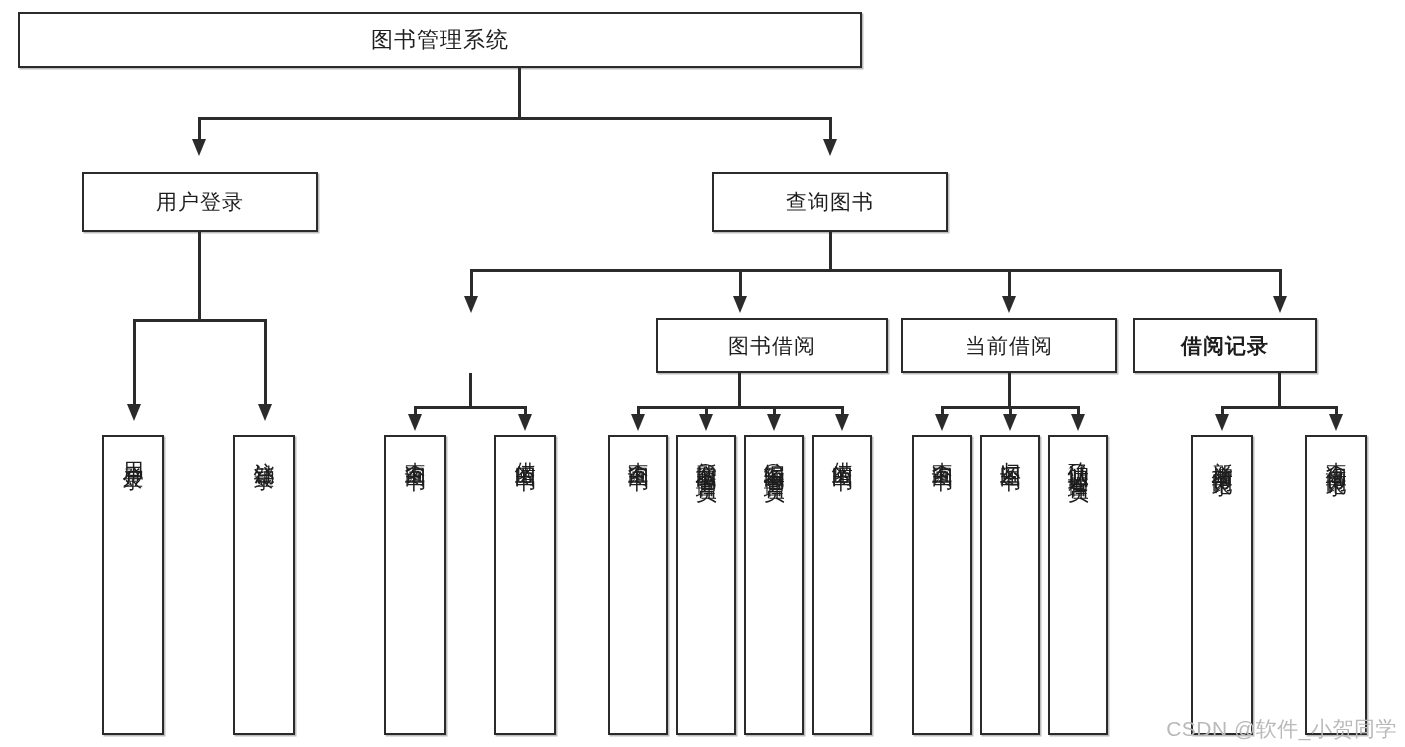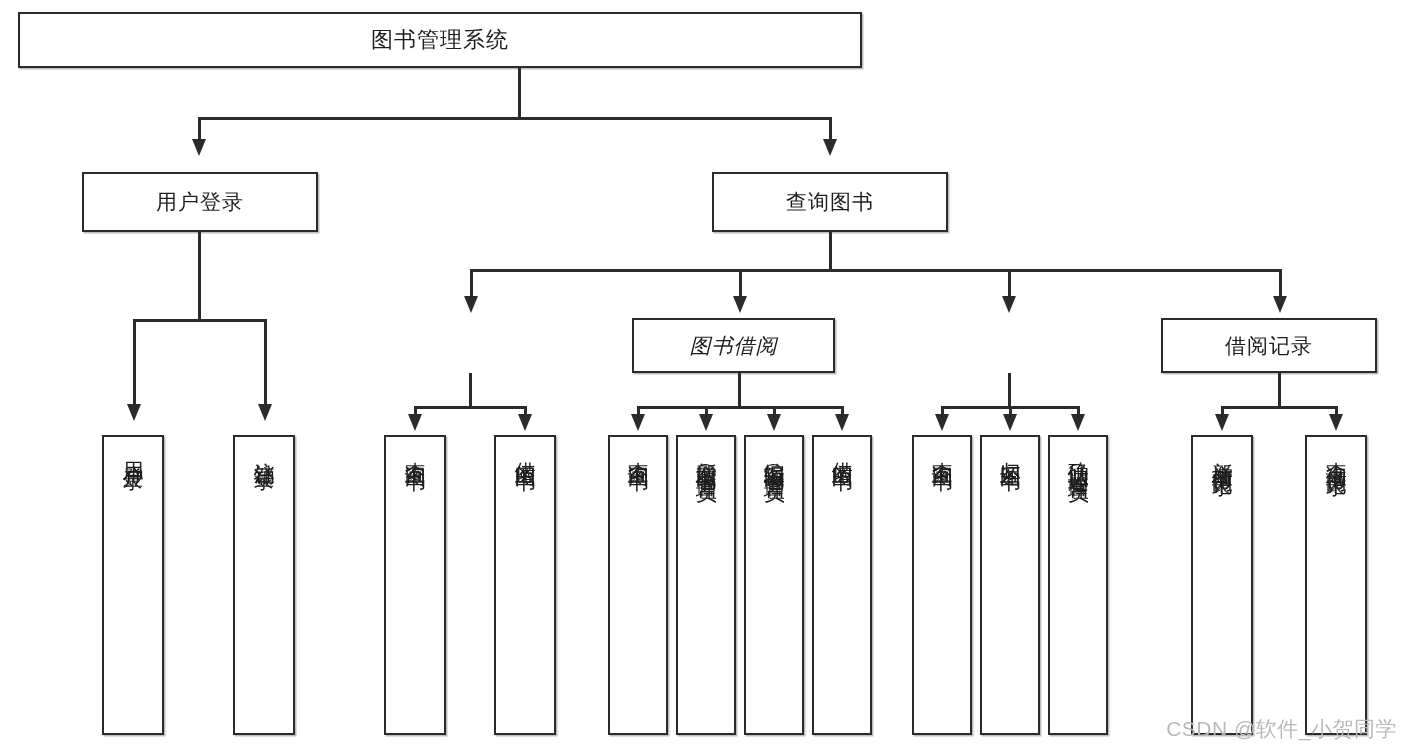--- a/index.html
+++ b/index.html
@@ -109,24 +109,25 @@
   <div class="edge v" style="left:739px; top:269px; width:3px; height:32px;"></div>
   <div class="arrow" style="left:733px; top:296px;"></div>
 
   <div class="edge v" style="left:1008px; top:269px; width:3px; height:32px;"></div>
   <div class="arrow" style="left:1002px; top:296px;"></div>
 
   <div class="edge v" style="left:1279px; top:269px; width:3px; height:32px;"></div>
   <div class="arrow" style="left:1273px; top:296px;"></div>
 
 
-  <div class="node horizontal" style="left:632px; top:318px; width:203px; height:55px;font-style:italic;">图书借阅</div>
+  <div class="node horizontal" style="left:656px; top:318px; width:232px; height:55px;">图书借阅</div>
 
+  <div class="node horizontal" style="left:901px; top:318px; width:216px; height:55px;">当前借阅</div>
 
-  <div class="node horizontal" style="left:1161px; top:318px; width:216px; height:55px;">借阅记录</div>
+  <div class="node horizontal" style="left:1133px; top:318px; width:184px; height:55px;font-weight:bold;">借阅记录</div>
 
   <div class="edge v" style="left:469px; top:373px; width:3px; height:36px;"></div>
   <div class="edge h" style="left:414px; top:406px; width:113px; height:3px;"></div>
   <div class="edge v" style="left:414px; top:406px; width:3px; height:14px;"></div>
   <div class="arrow" style="left:408px; top:414px;"></div>
   <div class="edge v" style="left:524px; top:406px; width:3px; height:14px;"></div>
   <div class="arrow" style="left:518px; top:414px;"></div>
 
   <div class="edge v" style="left:738px; top:373px; width:3px; height:36px;"></div>
   <div class="edge h" style="left:637px; top:406px; width:207px; height:3px;"></div>

